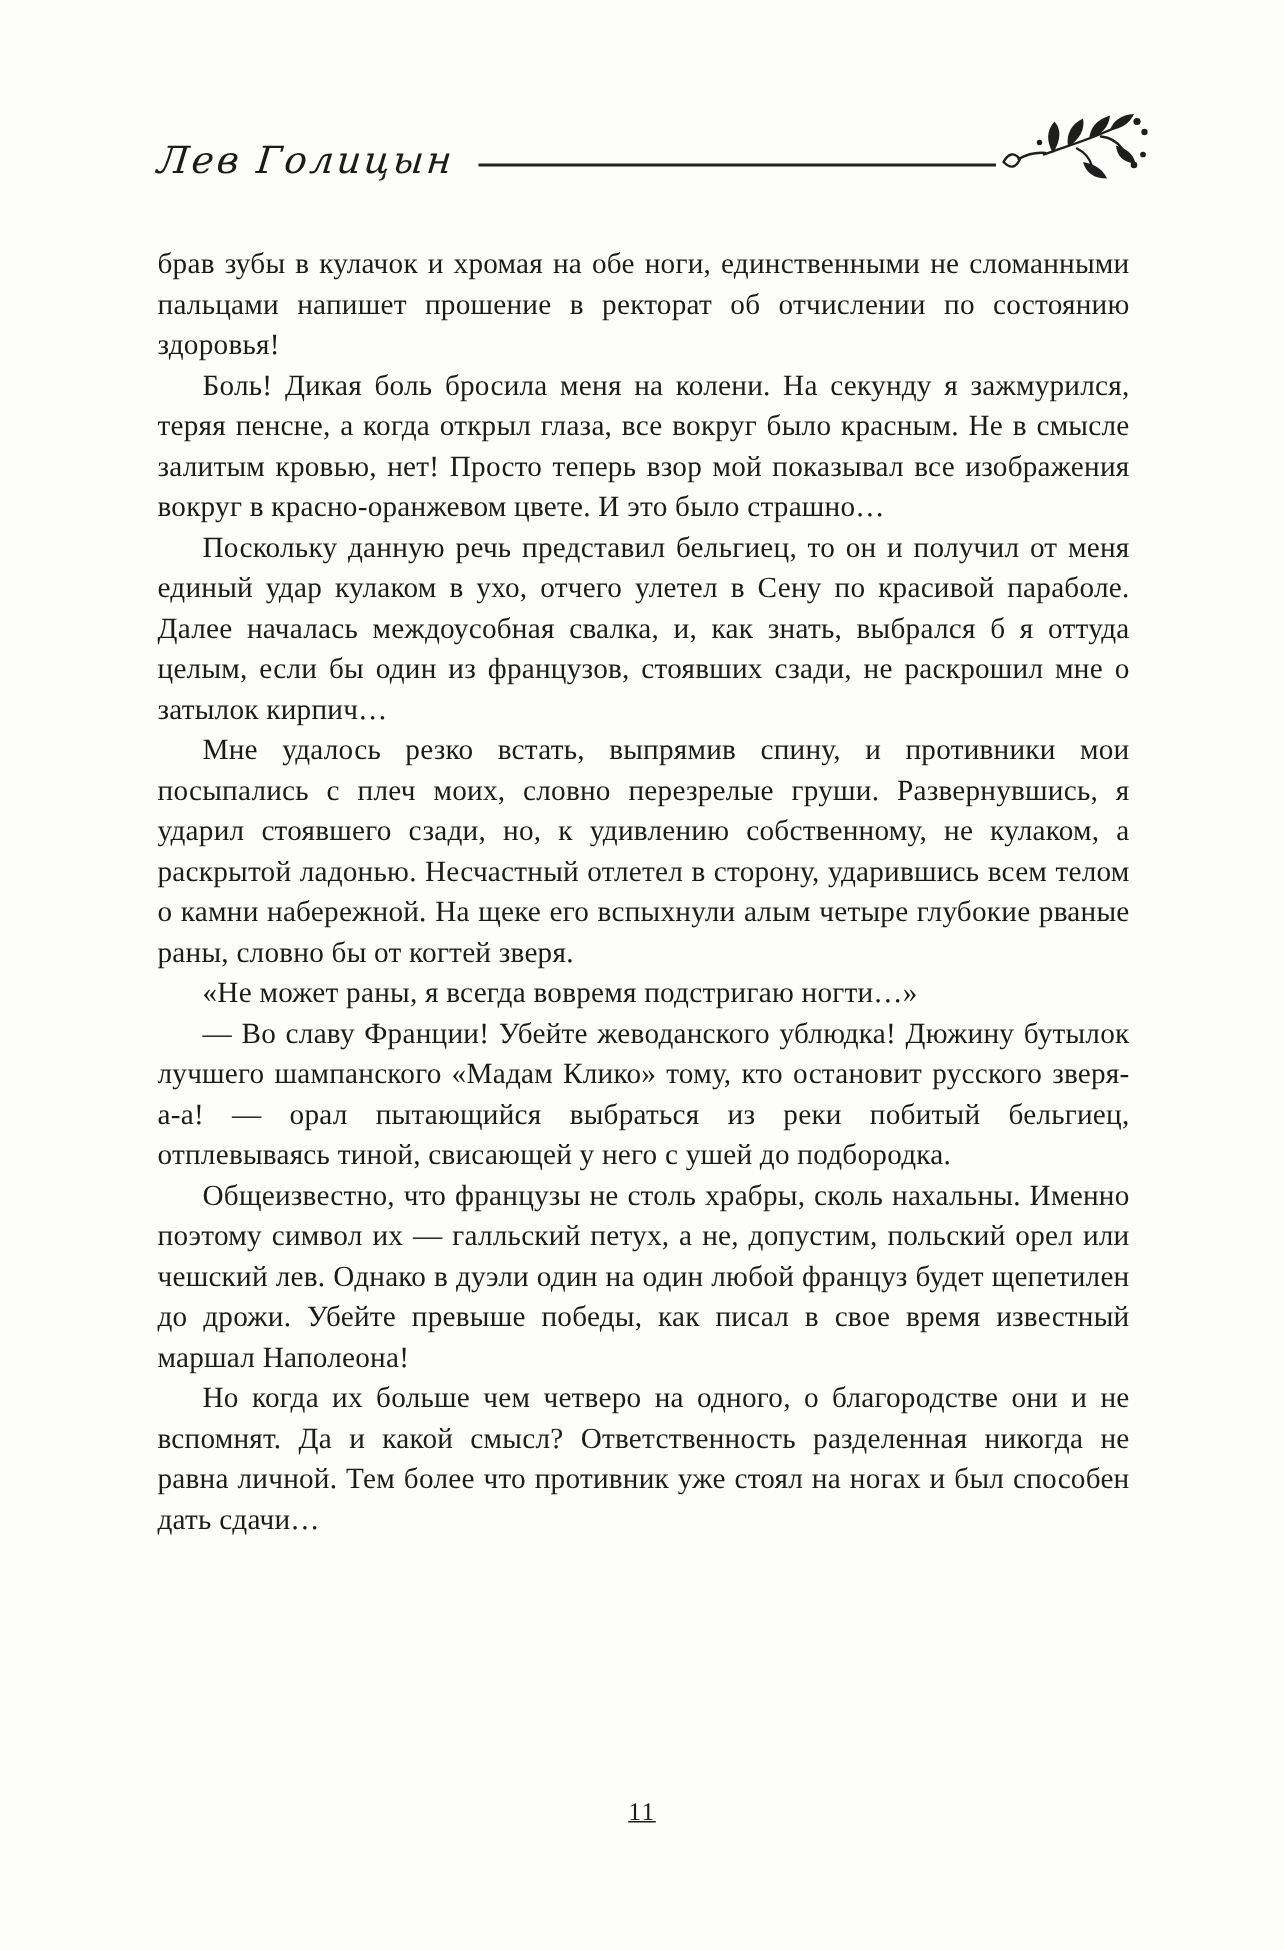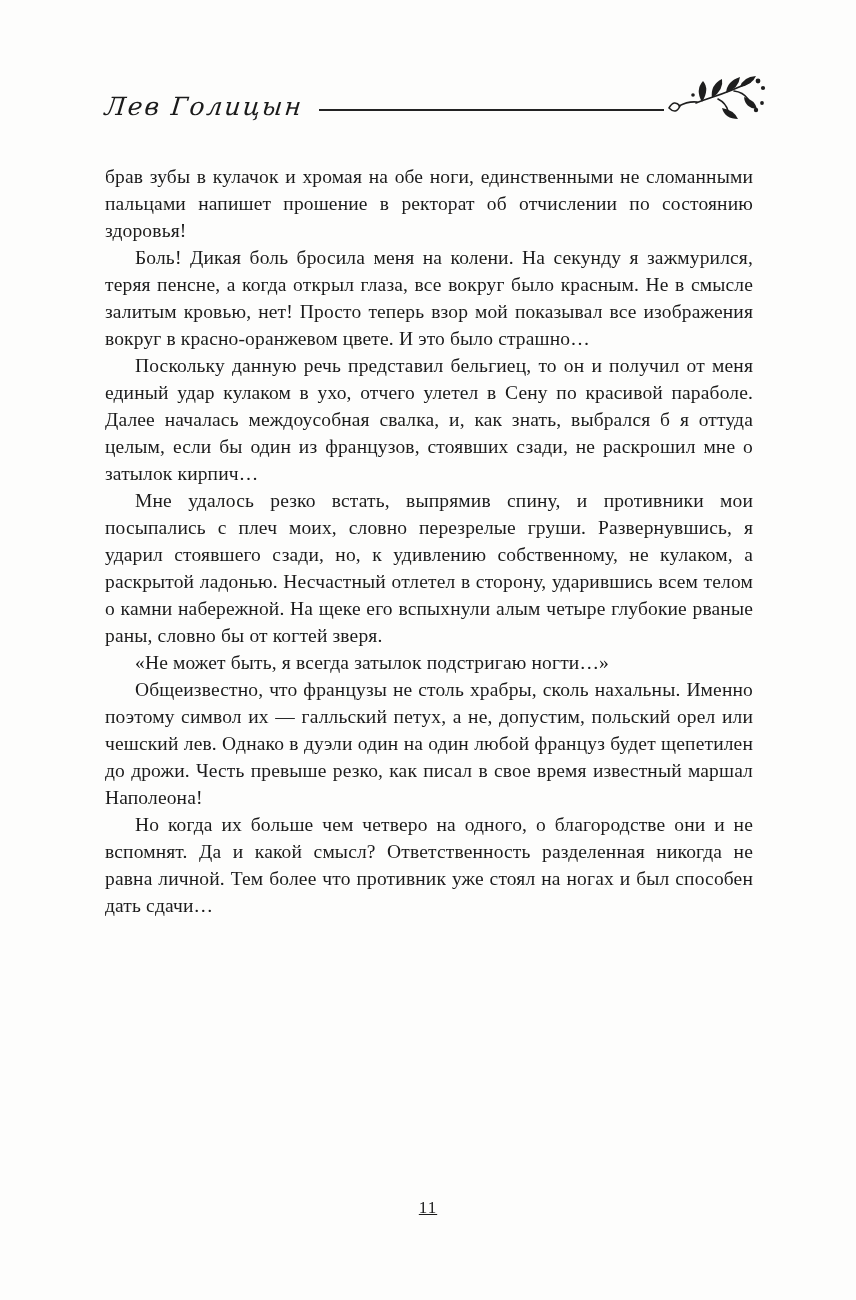--- a/index.html
+++ b/index.html
@@ -114,20 +114,21 @@
         </g>
       </svg>
     </span>
   </div>
 
   <div class="body-text">
     <p class="noindent">брав зубы в кулачок и хромая на обе ноги, единственными не сломанными пальцами напишет прошение в ректорат об отчислении по состоянию здоровья!</p>
     <p>Боль! Дикая боль бросила меня на колени. На секунду я зажмурился, теряя пенсне, а когда открыл глаза, все вокруг было красным. Не в смысле залитым кровью, нет! Просто теперь взор мой показывал все изображения вокруг в красно-оранжевом цвете. И это было страшно…</p>
     <p>Поскольку данную речь представил бельгиец, то он и получил от меня единый удар кулаком в ухо, отчего улетел в Сену по красивой параболе. Далее началась междоусобная свалка, и, как знать, выбрался б я оттуда целым, если бы один из французов, стоявших сзади, не раскрошил мне о затылок кирпич…</p>
     <p>Мне удалось резко встать, выпрямив спину, и противники мои посыпались с плеч моих, словно перезрелые груши. Развернувшись, я ударил стоявшего сзади, но, к удивлению собственному, не кулаком, а раскрытой ладонью. Несчастный отлетел в сторону, ударившись всем телом о камни набережной. На щеке его вспыхнули алым четыре глубокие рваные раны, словно бы от когтей зверя.</p>
-    <p>«Не может быть, я всегда затылок подстригаю ногти…»</p>
-    <p>Общеизвестно, что французы не столь храбры, сколь нахальны. Именно поэтому символ их — галльский петух, а не, допустим, польский орел или чешский лев. Однако в дуэли один на один любой француз будет щепетилен до дрожи. Честь превыше резко, как писал в свое время известный маршал Наполеона!</p>
+    <p>«Не может раны, я всегда вовремя подстригаю ногти…»</p>
+    <p>— Во славу Франции! Убейте жеводанского ублюдка! Дюжину бутылок лучшего шампанского «Мадам Клико» тому, кто остановит русского зверя-а-а! — орал пытающийся выбраться из реки побитый бельгиец, отплевываясь тиной, свисающей у него с ушей до подбородка.</p>
+    <p>Общеизвестно, что французы не столь храбры, сколь нахальны. Именно поэтому символ их — галльский петух, а не, допустим, польский орел или чешский лев. Однако в дуэли один на один любой француз будет щепетилен до дрожи. Убейте превыше победы, как писал в свое время известный маршал Наполеона!</p>
     <p>Но когда их больше чем четверо на одного, о благородстве они и не вспомнят. Да и какой смысл? Ответственность разделенная никогда не равна личной. Тем более что противник уже стоял на ногах и был способен дать сдачи…</p>
   </div>
 
   <div class="page-number">11</div>
 
 </div>
 
 </body></html>

